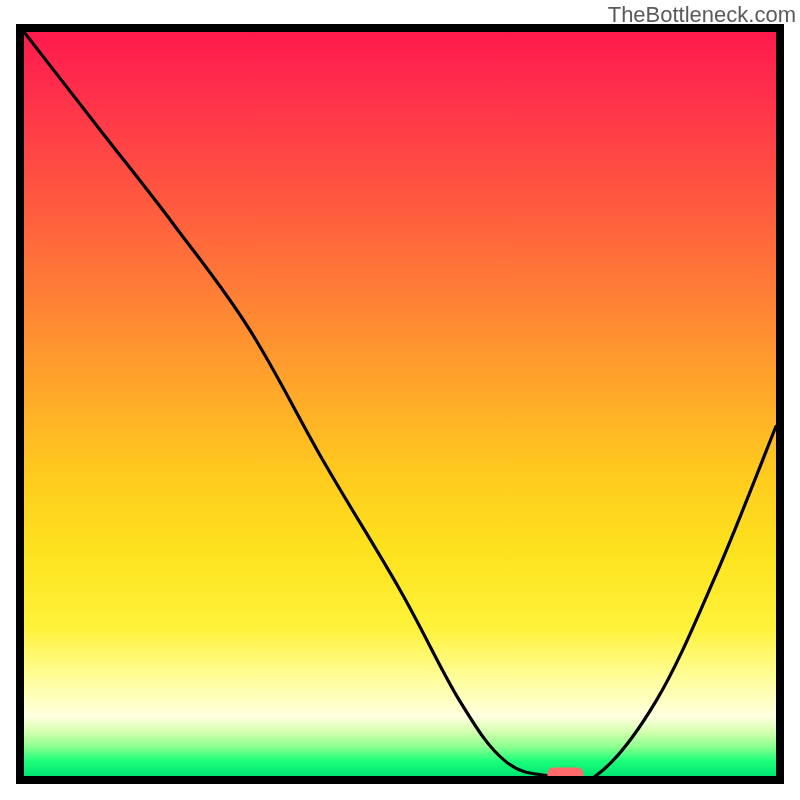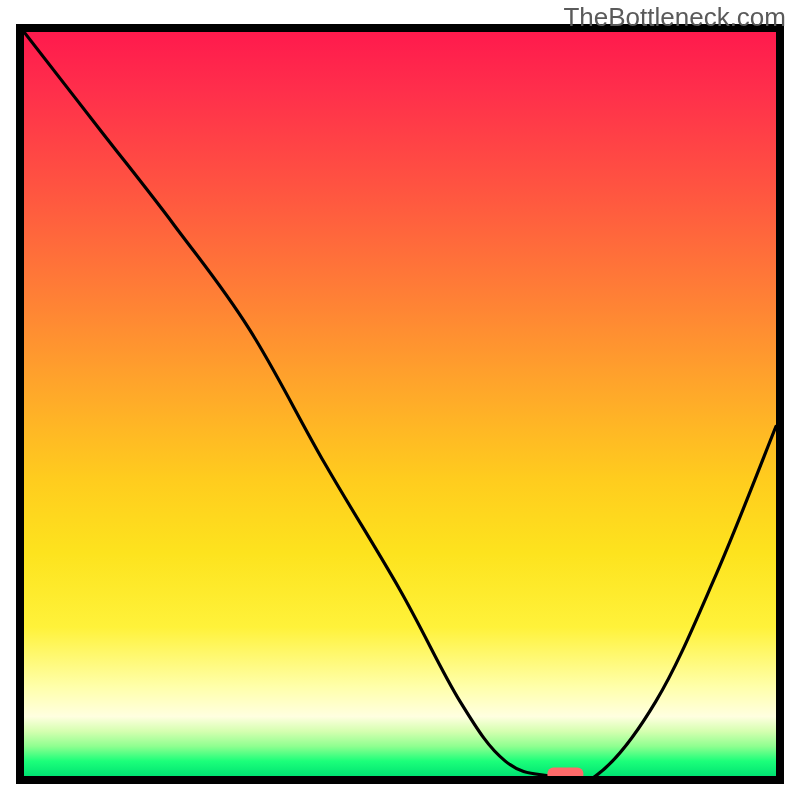--- a/index.html
+++ b/index.html
@@ -15,22 +15,22 @@
   .canvas {
     position: relative;
     width: 800px;
     height: 800px;
     background: #fff;
   }
 
   .watermark {
     position: absolute;
     top: 2px;
-    right: 14px;
-    font-size: 26px;
+    right: 4px;
+    font-size: 22px;
     color: #5a5a5a;
     font-family: Arial, sans-serif;
     z-index: 50;
   }
 
   
   .frame {
     position: absolute;
     left: 16px;
     top: 24px;

